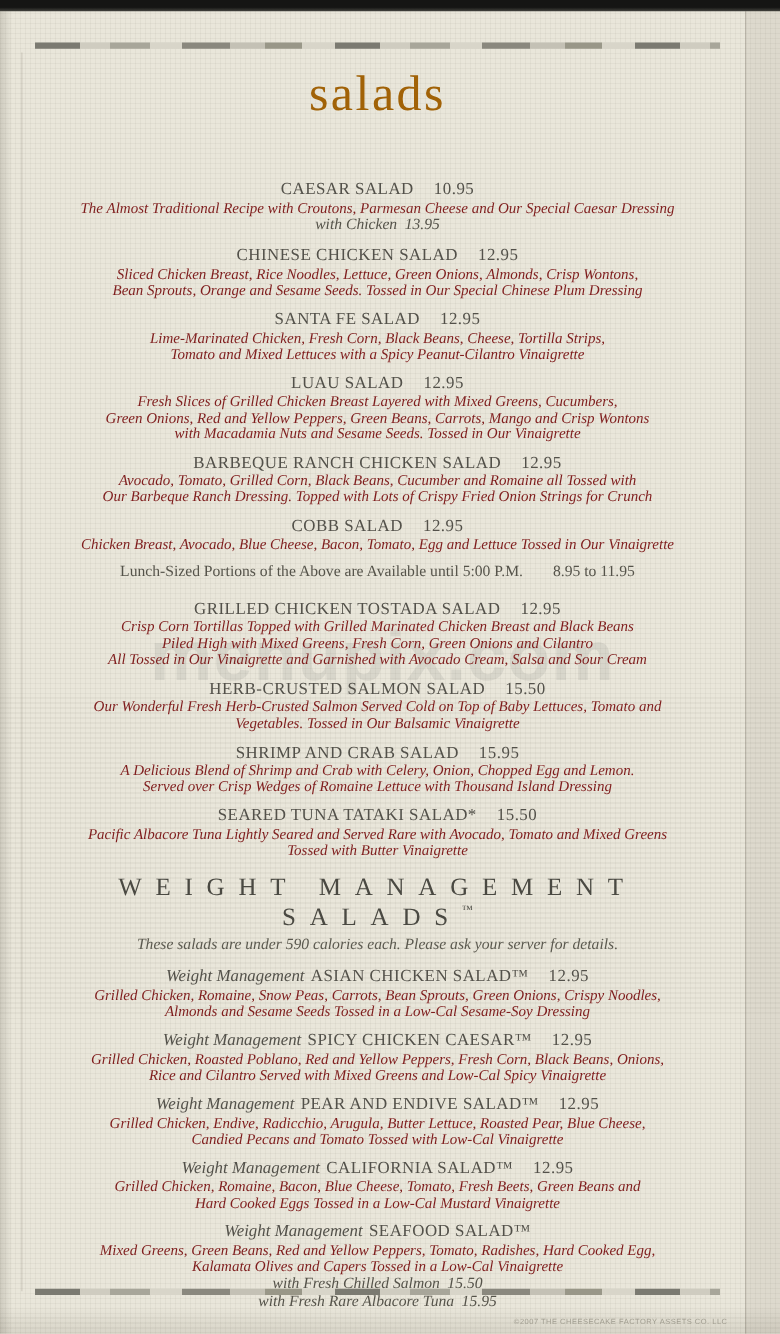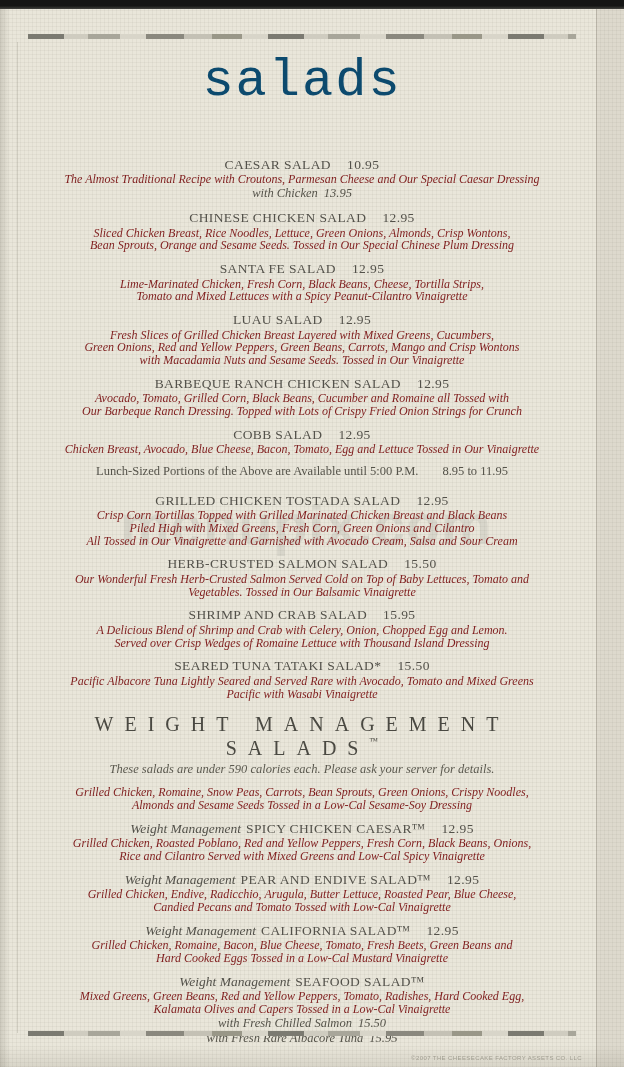--- a/index.html
+++ b/index.html
@@ -26,22 +26,22 @@
     background-color:#d8d5c9;
     background-image:repeating-linear-gradient(90deg,
       #7b7a71 0 36px,#cfccc0 36px 60px,#a8a69a 60px 92px,#d8d5c9 92px 118px,
       #8a887e 118px 156px,#c4c1b5 156px 184px,#999788 184px 214px,#d8d5c9 214px 240px);}
   .dash.top{top:34px}
   .dash.bottom{top:1031px}
   .watermark{position:absolute;top:492px;left:120px;right:130px;z-index:1;
     font-family:"Liberation Sans",sans-serif;font-weight:bold;
     font-size:56px;letter-spacing:1px;color:rgba(100,100,96,0.12);}
   .content{position:absolute;top:52px;left:34px;right:54px;z-index:2;text-align:center;}
-  .page-title{font-size:52px;line-height:1.15;font-weight:400;letter-spacing:2px;
-    color:#0c4a6e;margin:0 0 44px 0;font-family:Liberation Mono, monospace;}
+  .page-title{font-size:40px;line-height:1.15;font-weight:400;letter-spacing:2px;
+    color:#a16207;margin:0 0 44px 0;}
   .item{margin-bottom:8px;}
   .item-head{font-size:13.5px;line-height:1.3;letter-spacing:0.4px;color:#53514a;}
   .prefix{font-style:italic;letter-spacing:0;margin-right:5px;}
   .iprice{margin-left:16px;}
   .desc-line{font-style:italic;font-size:12px;line-height:1.06;color:#7f1d1d;}
   .variant-line{font-style:italic;font-size:12.5px;line-height:1.2;color:#55534a;}
   .vprice{margin-left:6px;}
   .lunch{font-size:12.5px;line-height:1.25;color:#55534a;margin:5px 0 12px 0;}
   .lunch .vprice{margin-left:24px;}
   .wm-heading{font-size:20px;line-height:1.2;letter-spacing:11px;color:#4a4942;
@@ -144,31 +144,32 @@
     <div class="idesc">
           <div class="desc-line">A Delicious Blend of Shrimp and Crab with Celery, Onion, Chopped Egg and Lemon.</div>
           <div class="desc-line">Served over Crisp Wedges of Romaine Lettuce with Thousand Island Dressing</div>
         </div>
 
   </div>
       <div class="item">
     <div class="item-head"><span class="iname">SEARED TUNA TATAKI SALAD*</span><span class="iprice">15.50</span></div>
     <div class="idesc">
           <div class="desc-line">Pacific Albacore Tuna Lightly Seared and Served Rare with Avocado, Tomato and Mixed Greens</div>
-          <div class="desc-line">Pacific with Wasabi Vinaigrette</div>
+          <div class="desc-line">Tossed with Butter Vinaigrette</div>
         </div>
 
   </div>
     </div>
 
   <div class="wm-heading"><span>WEIGHT MANAGEMENT SALADS</span><span class="tm">™</span></div>
   <div class="wm-sub">These salads are under 590 calories each. Please ask your server for details.</div>
 
   <div>
       <div class="item">
+    <div class="item-head"><span class="prefix">Weight Management</span><span class="iname">ASIAN CHICKEN SALAD™</span><span class="iprice">12.95</span></div>
     <div class="idesc">
           <div class="desc-line">Grilled Chicken, Romaine, Snow Peas, Carrots, Bean Sprouts, Green Onions, Crispy Noodles,</div>
           <div class="desc-line">Almonds and Sesame Seeds Tossed in a Low-Cal Sesame-Soy Dressing</div>
         </div>
 
   </div>
       <div class="item">
     <div class="item-head"><span class="prefix">Weight Management</span><span class="iname">SPICY CHICKEN CAESAR™</span><span class="iprice">12.95</span></div>
     <div class="idesc">
           <div class="desc-line">Grilled Chicken, Roasted Poblano, Red and Yellow Peppers, Fresh Corn, Black Beans, Onions,</div>

